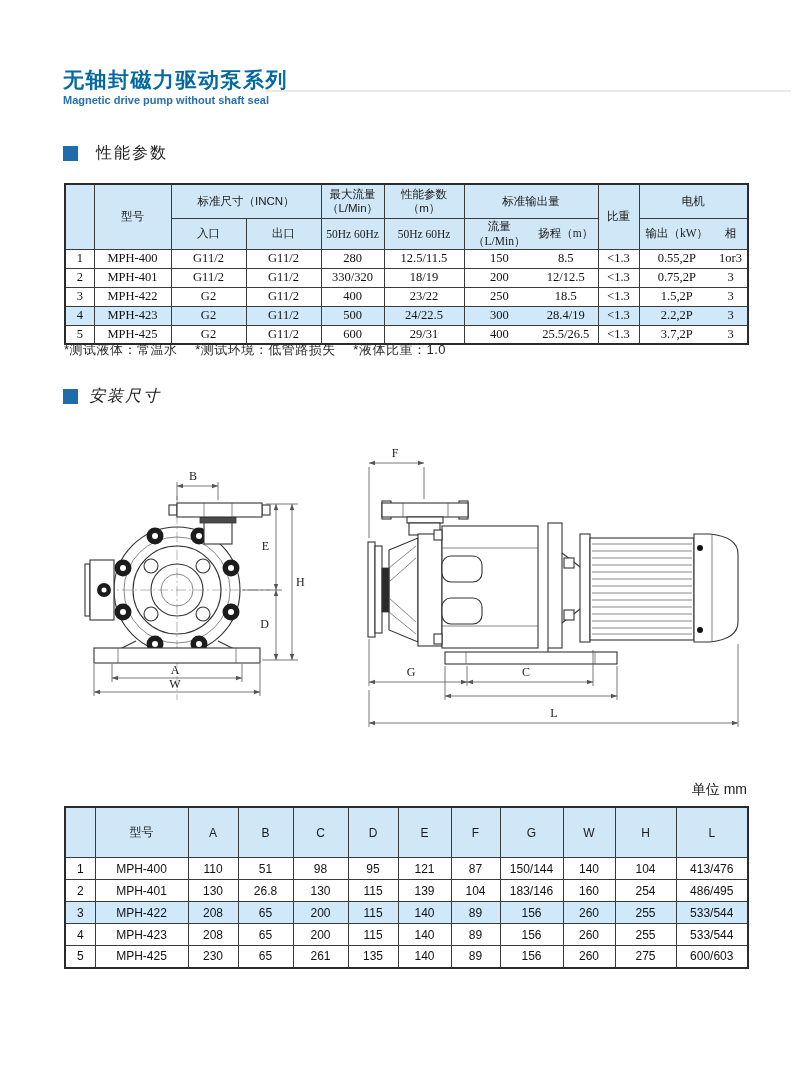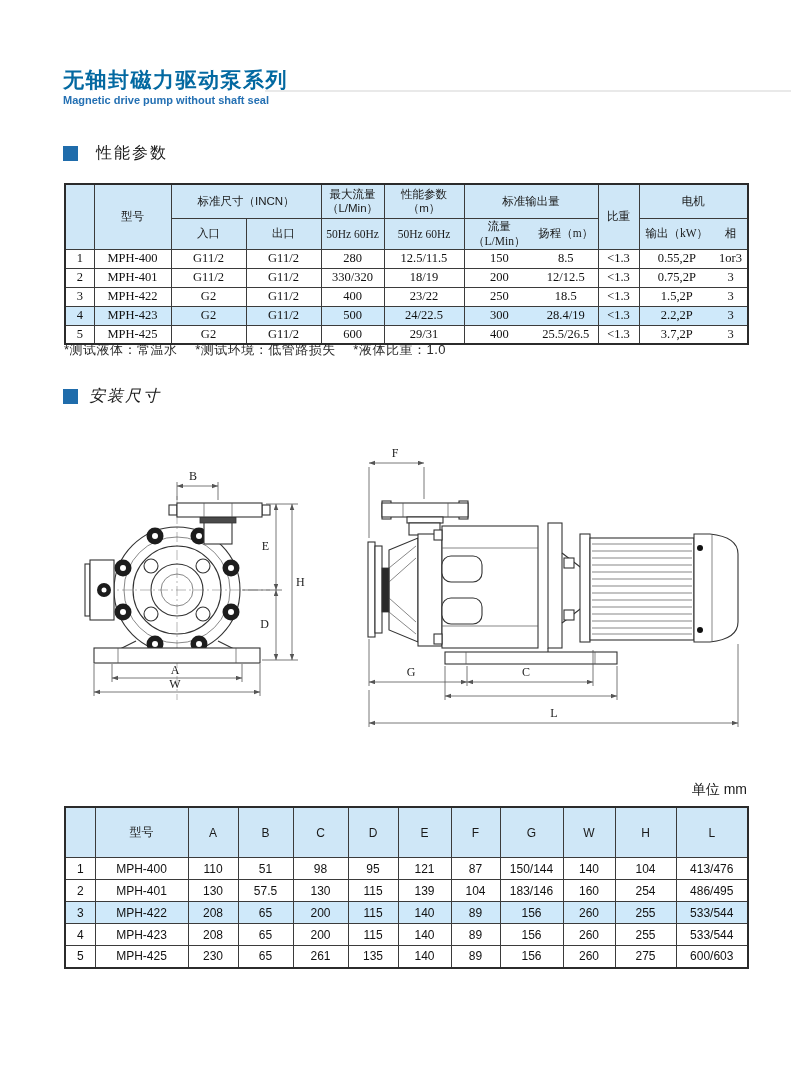--- a/index.html
+++ b/index.html
@@ -400,21 +400,21 @@
           <td>87</td>
           <td>150/144</td>
           <td>140</td>
           <td>104</td>
           <td>413/476</td>
       </tr>
       <tr>
         <td>2</td>
           <td>MPH-401</td>
           <td>130</td>
-          <td>57.5</td>
+          <td>26.8</td>
           <td>130</td>
           <td>115</td>
           <td>139</td>
           <td>104</td>
           <td>183/146</td>
           <td>160</td>
           <td>254</td>
           <td>486/495</td>
       </tr>
       <tr class="hl">

